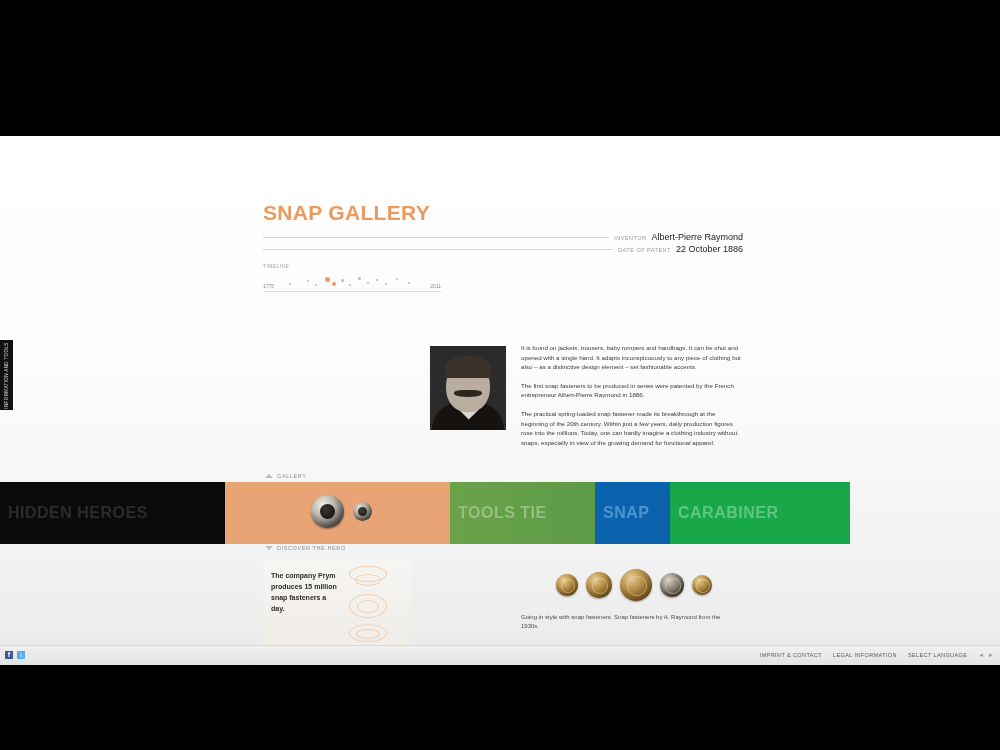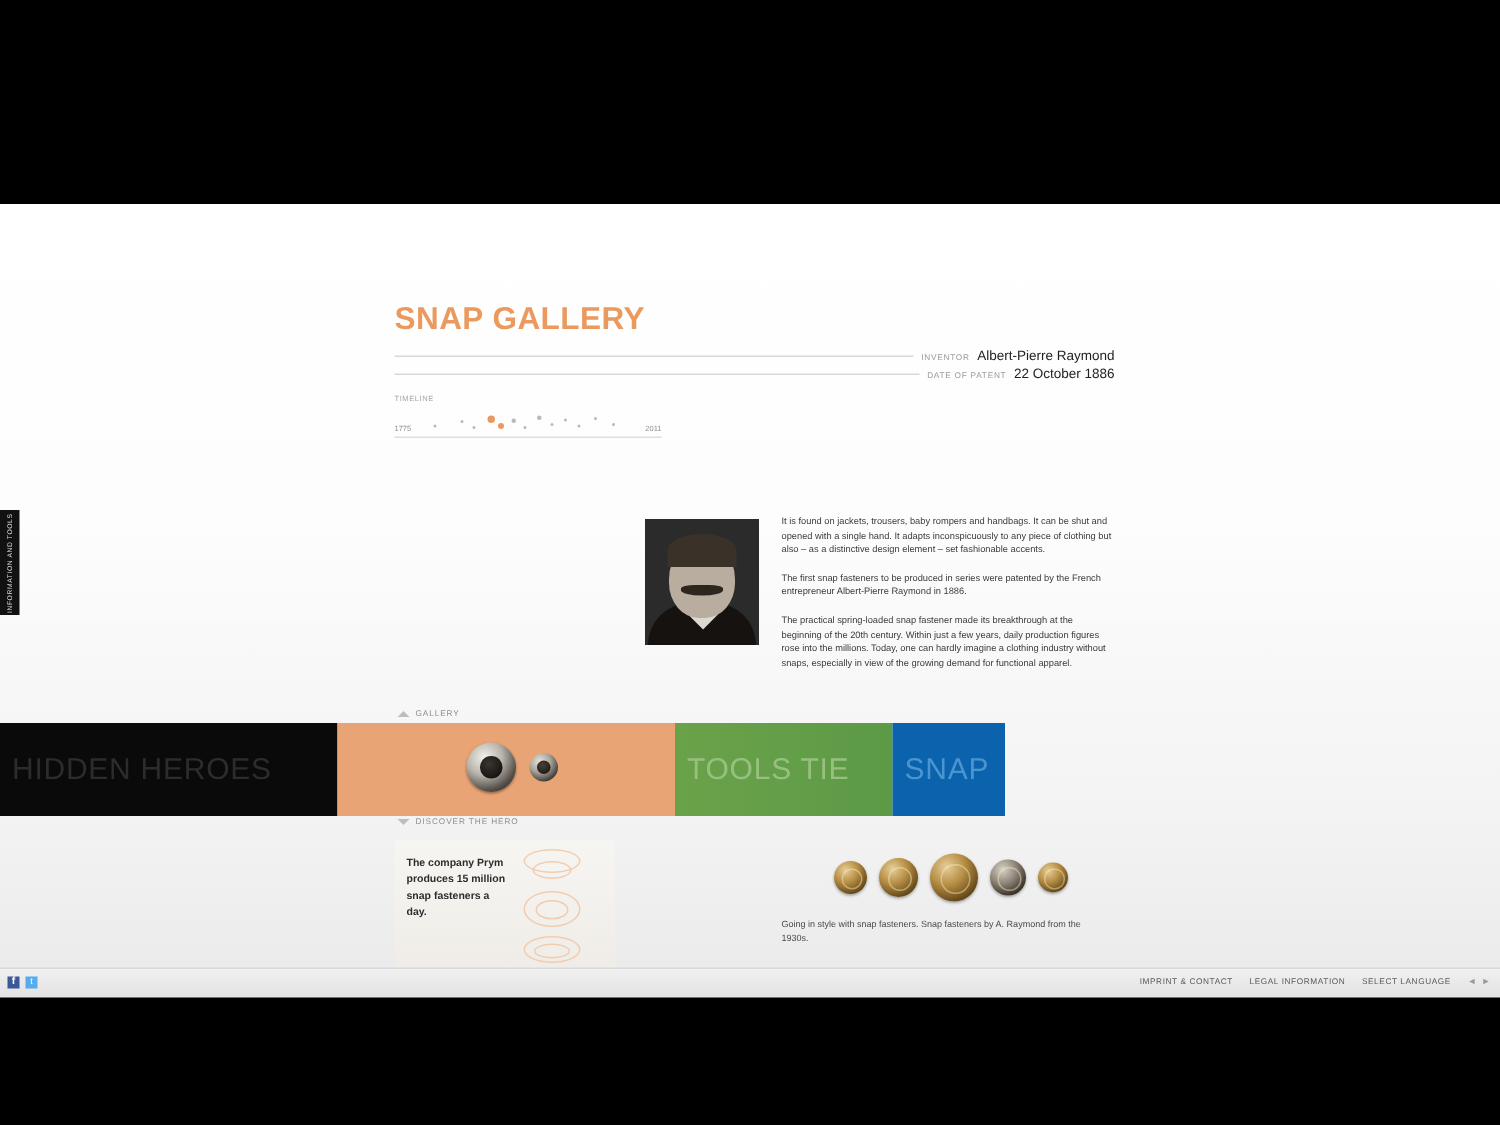--- a/index.html
+++ b/index.html
@@ -254,22 +254,22 @@
     display: flex;
   }
   .strip .tile {
     position: relative;
     height: 62px;
     overflow: hidden;
     display: flex;
     align-items: center;
   }
   .tile-label {
-    font-size: 20px;
-    font-weight: normal;
+    font-size: 16px;
+    font-weight: bold;
     letter-spacing: 0.5px;
     white-space: nowrap;
     padding-left: 8px;
   }
   .tile-hidden {
     width: 225px;
     background: #0a0a0a;
   }
   .tile-hidden .tile-label { color: #2c2c2c; }
   .tile-snap {
@@ -536,20 +536,23 @@
         <div class="snap-big"></div>
         <div class="snap-small"></div>
         <div class="tile-label"></div>
       </div>
       <div class="tile tile-cable">
         <div class="tile-label">TOOLS TIE</div>
       </div>
       <div class="tile tile-lego">
         <div class="tile-label">SNAP</div>
       </div>
+      <div class="tile tile-carab">
+        <div class="tile-label">CARABINER</div>
+      </div>
     </div>
 
     <div class="discover-toggle">
       <span class="caret-down"></span>
       <span>DISCOVER THE HERO</span>
     </div>
 
     <div class="factcard">
       <div class="quote">The company Prym produces 15 million snap fasteners a day.</div>
       <i class="fc-ring fc-r1"></i>

